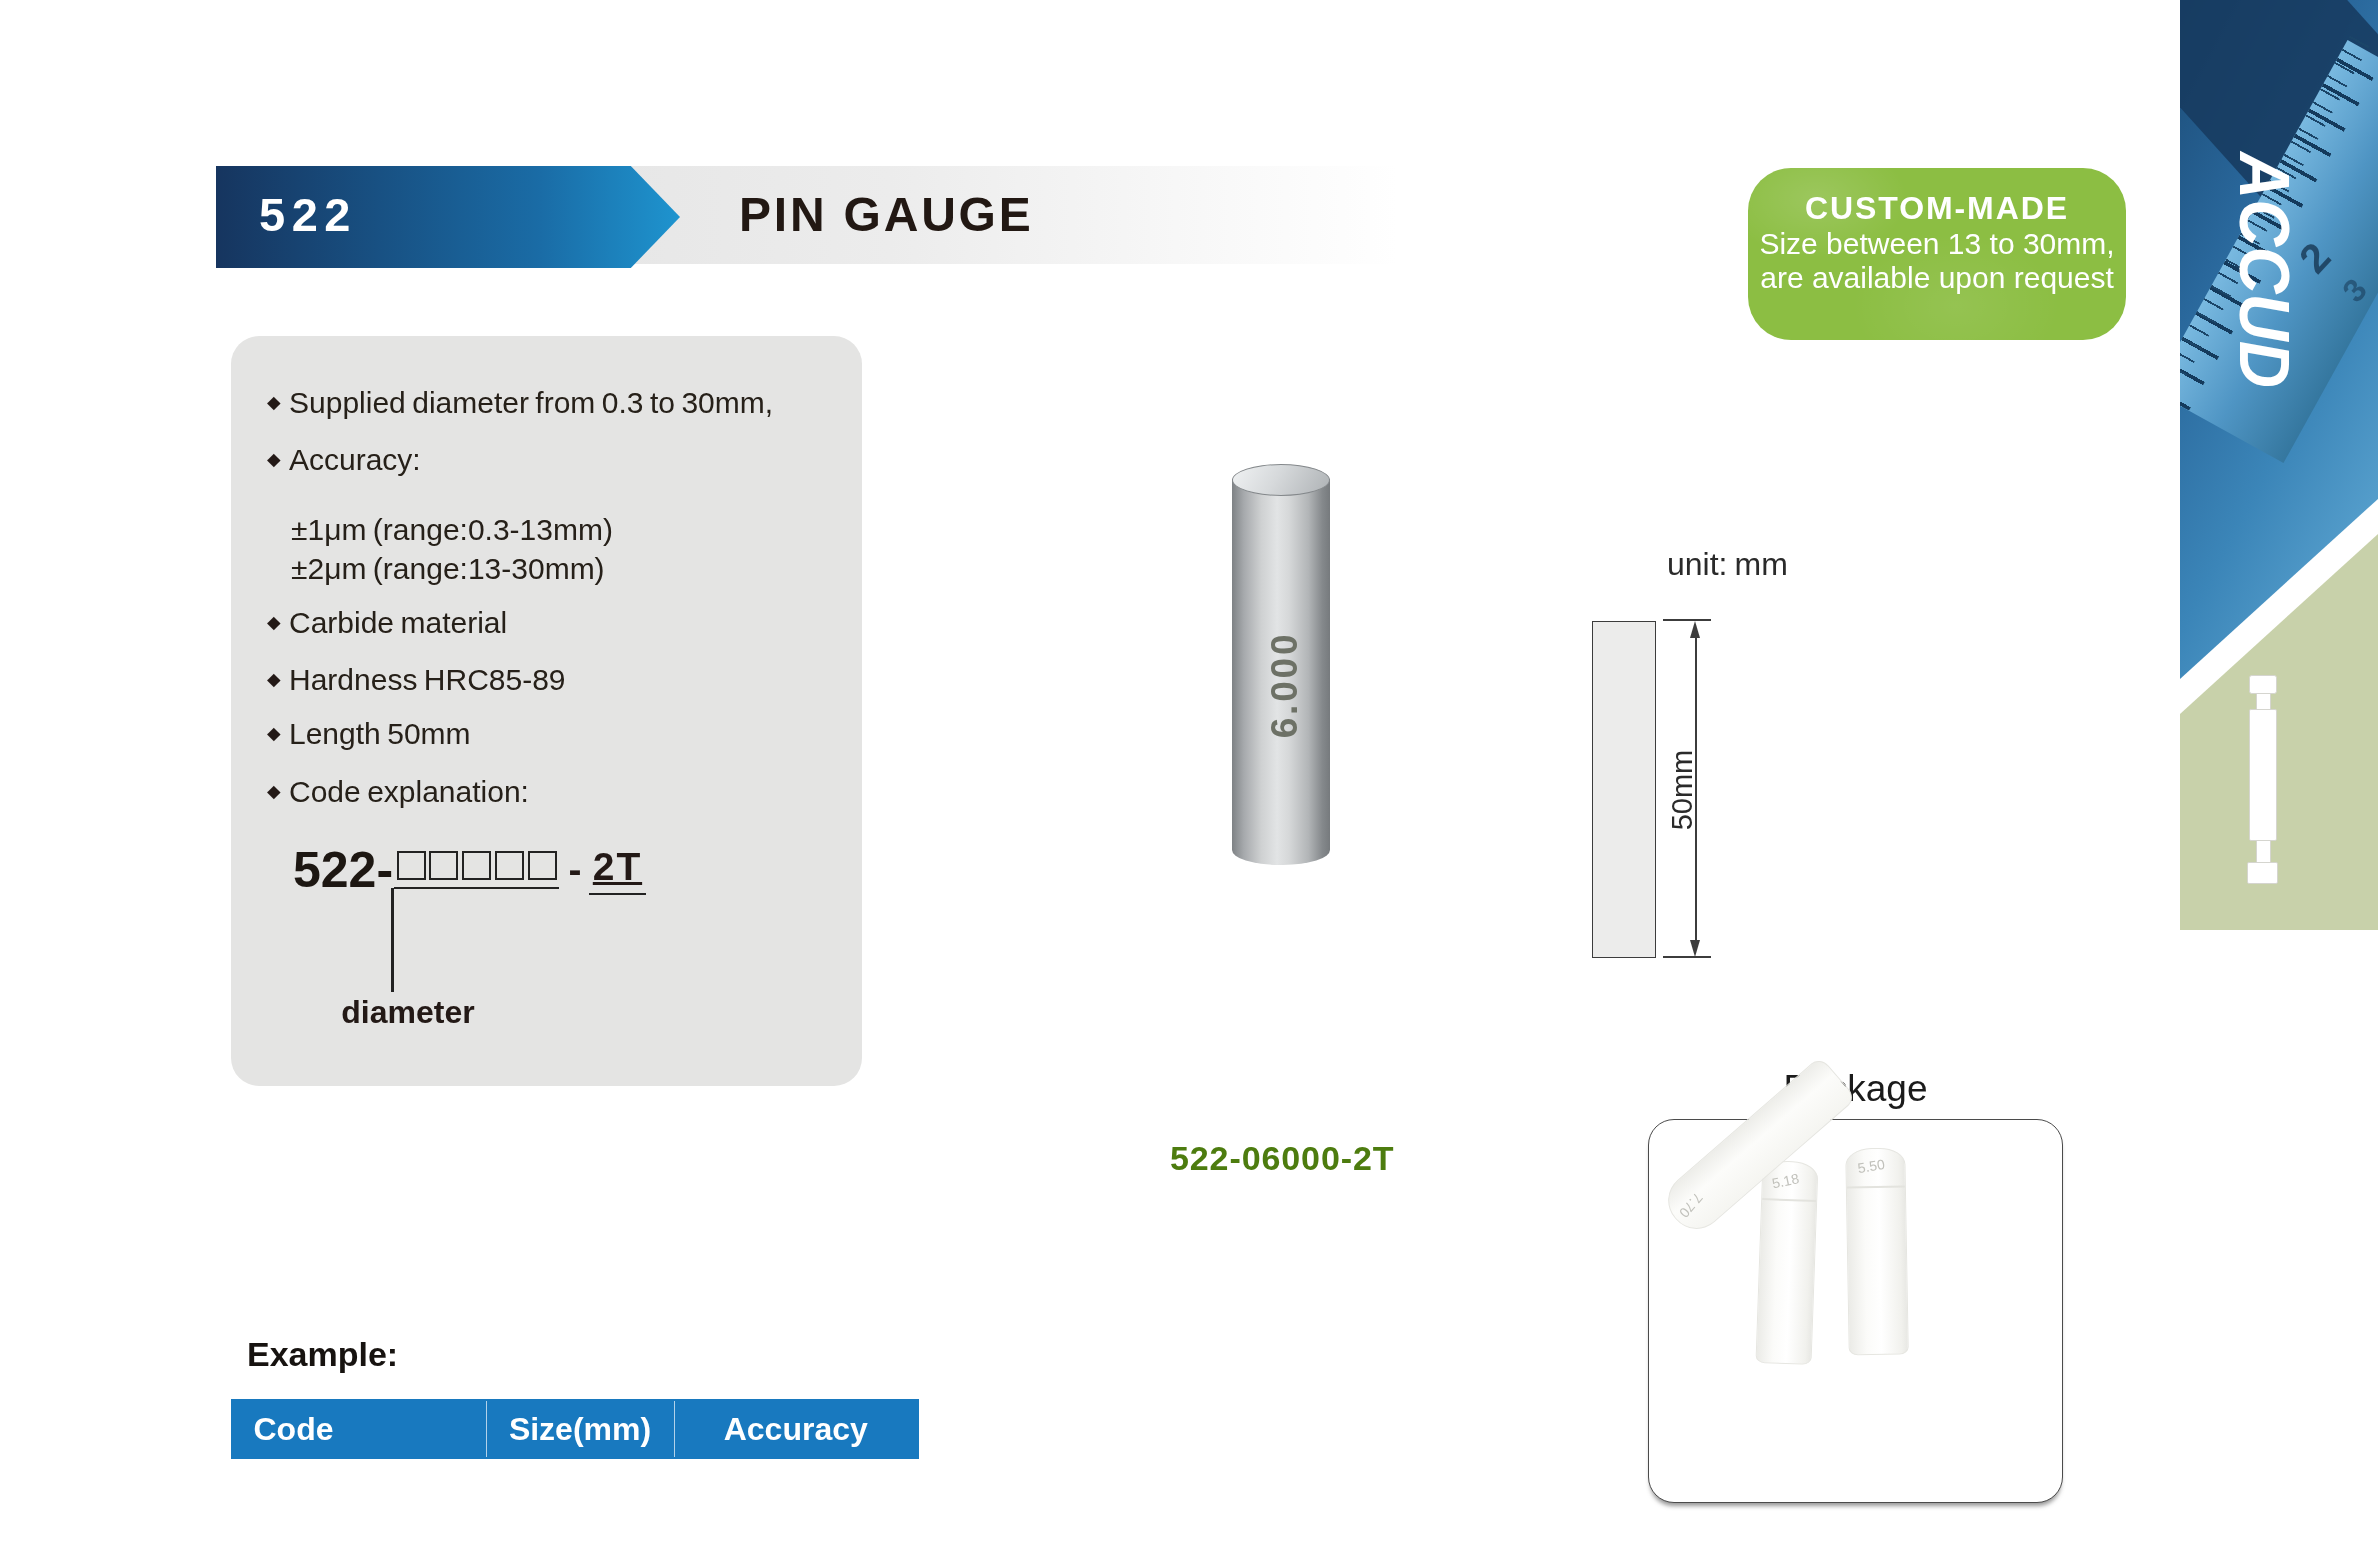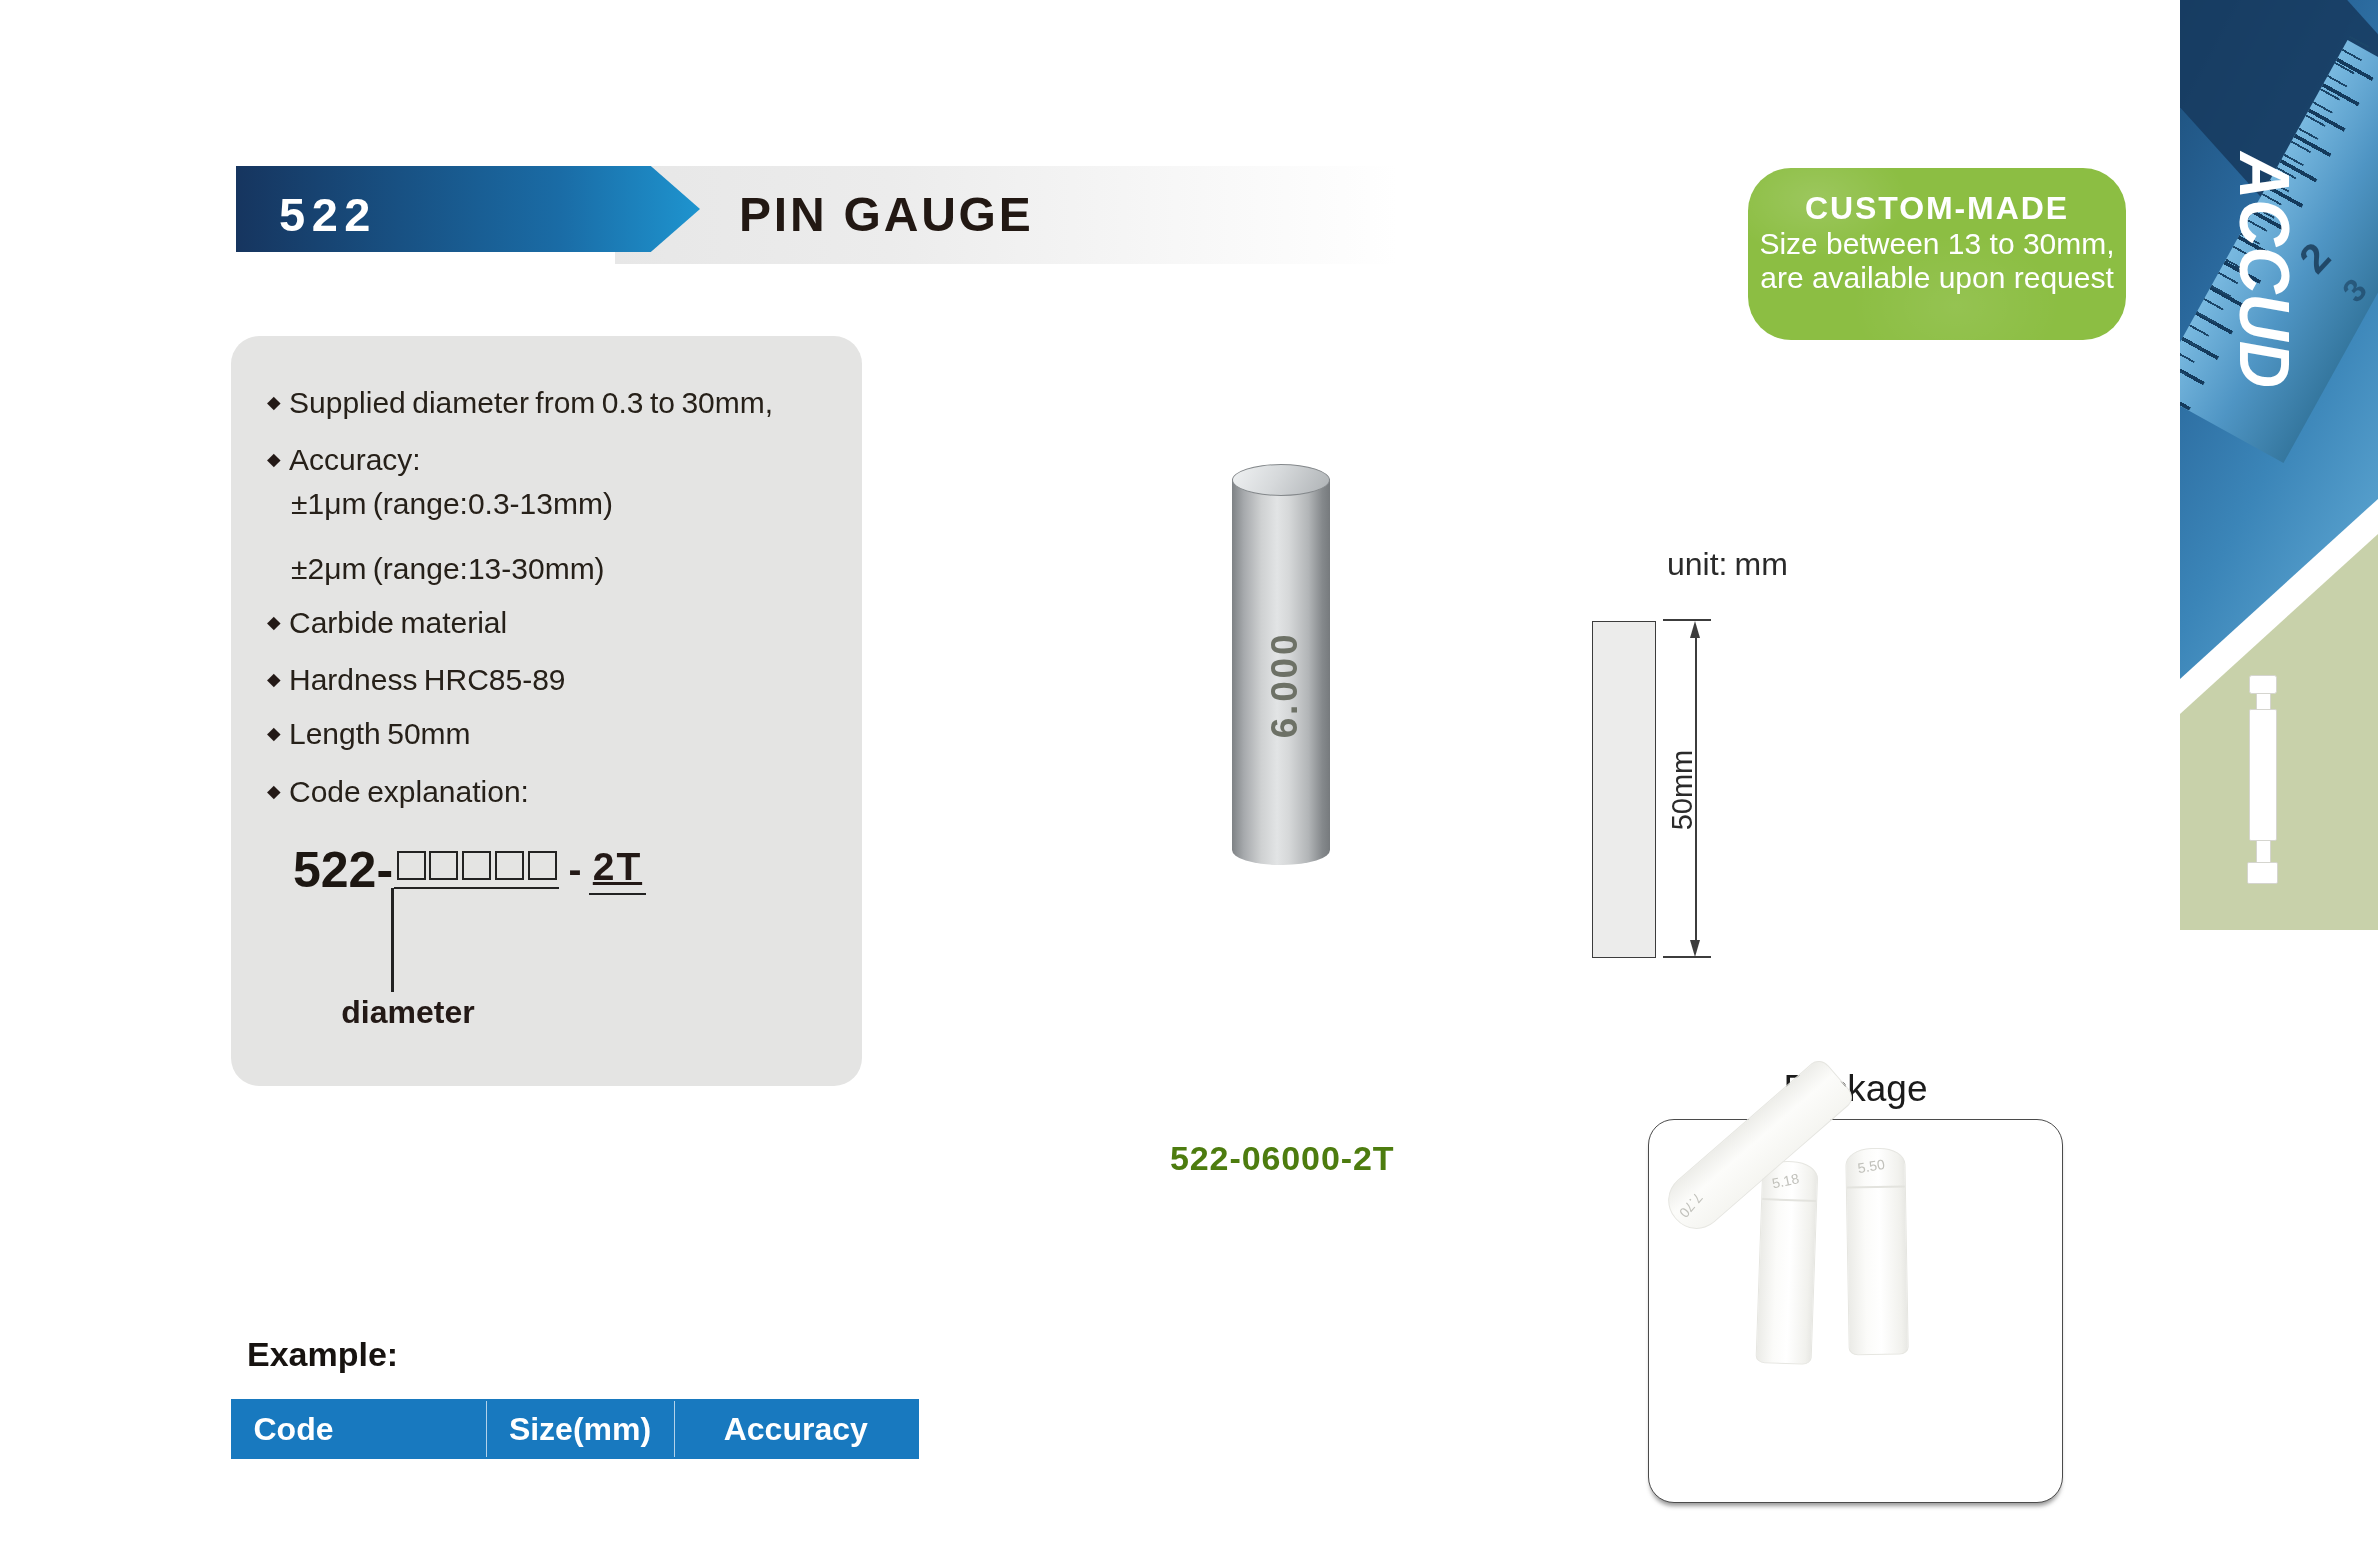--- a/index.html
+++ b/index.html
@@ -8,21 +8,21 @@
     font-family:"Liberation Sans","DejaVu Sans",sans-serif;color:#231916;
   }
   .abs{position:absolute;}
 
   
   .banner-gray{
     left:615px;top:166px;width:783px;height:98px;
     background:linear-gradient(90deg,#e7e7e7 0%,#ececec 35%,#f8f8f8 75%,#ffffff 100%);
   }
   .banner-blue{
-    left:236px;top:166px;width:464px;height:86px;
+    left:216px;top:166px;width:464px;height:102px;
     background:linear-gradient(90deg,#16355f 0%,#1a6ca6 70%,#1e94cf 100%);
     clip-path:polygon(0 0,89.4% 0,100% 50%,89.4% 100%,0 100%);
   }
   .banner-series{
     position:absolute;left:43px;top:0;height:98px;line-height:98px;
     color:#ffffff;font-size:47px;font-weight:bold;letter-spacing:6.5px;
   }
   .banner-title{
     left:739px;top:166px;height:98px;line-height:98px;
     font-size:48px;font-weight:bold;letter-spacing:2.8px;color:#221813;
@@ -188,21 +188,21 @@
 
   <div class="abs feature-box">
     <div class="feat-row" style="top:47px;">
       <span class="feat-bullet">◆</span>
       <span class="feat-text">Supplied diameter from 0.3 to 30mm,</span>
     </div>
     <div class="feat-row" style="top:104px;">
       <span class="feat-bullet">◆</span>
       <span class="feat-text">Accuracy:</span>
     </div>
-    <div class="feat-row no-bullet" style="top:148px;">
+    <div class="feat-row no-bullet" style="top:174px;">
       <span class="feat-text">±1μm (range:0.3-13mm)</span>
     </div>
     <div class="feat-row no-bullet" style="top:213px;">
       <span class="feat-text">±2μm (range:13-30mm)</span>
     </div>
     <div class="feat-row" style="top:267px;">
       <span class="feat-bullet">◆</span>
       <span class="feat-text">Carbide material</span>
     </div>
     <div class="feat-row" style="top:324px;">

